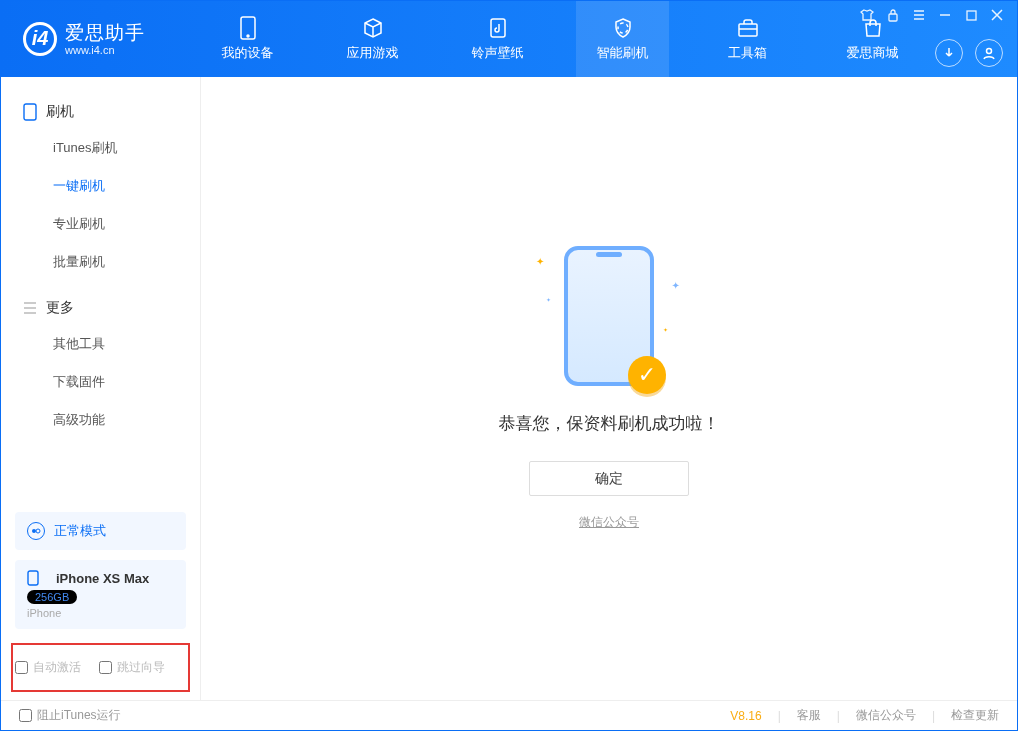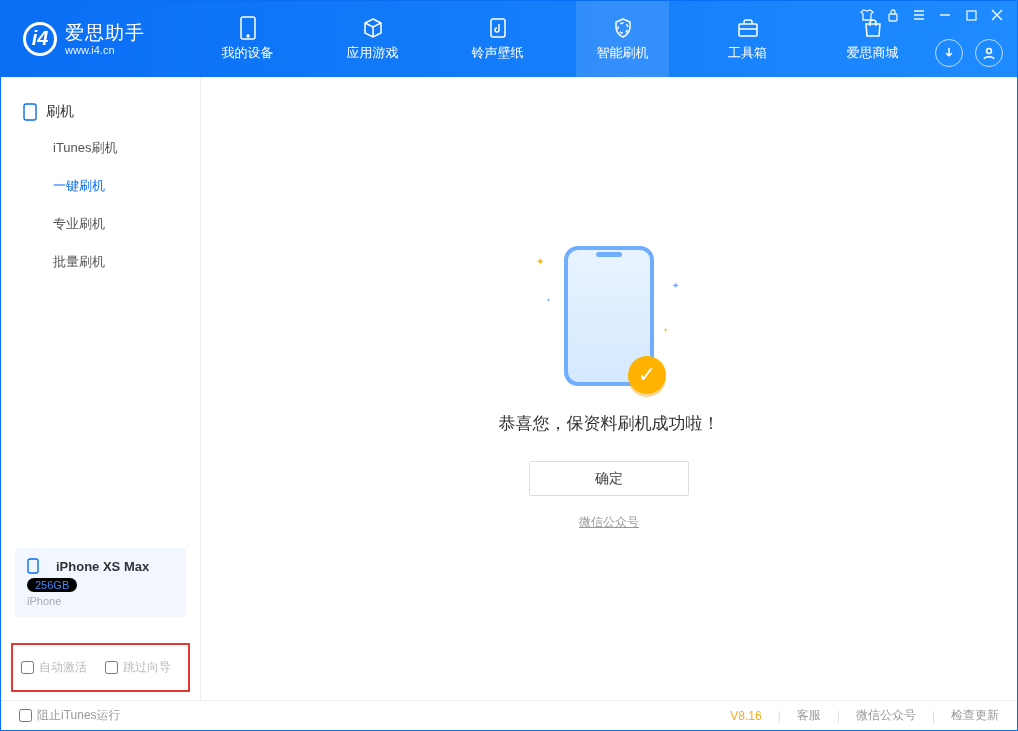--- a/index.html
+++ b/index.html
@@ -31,21 +31,21 @@
 .side-item.active { color: #0a6ef5; }
 
 .device-panel { margin: 0 14px 10px; background: #f2f7ff; border-radius: 4px; padding: 10px 12px; display: flex; align-items: center; gap: 9px; color: #0a6ef5; font-size: 13px; }
 .device-panel .icon { width: 18px; height: 18px; border: 1.5px solid #0a6ef5; border-radius: 50%; display: flex; align-items: center; justify-content: center; }
 
 .device-info { margin: 0 14px 14px; background: #f2f7ff; border-radius: 4px; padding: 10px 12px; font-size: 12px; color: #333; }
 .device-info .dname { font-weight: 600; font-size: 13px; color: #333; display: flex; align-items: center; gap: 17px; }
 .badge { display: inline-block; background: #000000; color: #4288ee; font-size: 11px; padding: 1px 8px; border-radius: 10px; margin-top: 4px; }
 .device-info .dtype { color: #aaa; font-size: 11px; margin-top: 3px; }
 
-.red-box { margin: 12px 10px 8px; border: 2px solid #e53935; padding: 14px 8px; display: flex; gap: 18px; align-items: center; }
+.red-box { margin: 0 10px 8px; border: 2px solid #e53935; padding: 14px 2px; display: flex; gap: 18px; align-items: center; }
 .chk { display: flex; align-items: center; gap: 5px; font-size: 12px; color: #bbb; }
 .chk input { width: 13px; height: 13px; accent-color: #aaa; }
 
 .main { flex: 1; display: flex; flex-direction: column; align-items: center; justify-content: center; position: relative; }
 
 .phone-illus { width: 90px; height: 140px; position: relative; margin-bottom: 26px; }
 .phone-frame { position: absolute; inset: 0; border: 4px solid #6faeff; border-radius: 14px; background: linear-gradient(#e9f3ff,#d5e9ff); }
 .phone-notch { position: absolute; top: 6px; left: 50%; transform: translateX(-50%); width: 26px; height: 5px; background: #6faeff; border-radius: 3px; }
 .phone-badge { position: absolute; right: -12px; bottom: -8px; width: 38px; height: 38px; background: #ffb300; border-radius: 50%; display: flex; align-items: center; justify-content: center; color: #fff; font-size: 22px; box-shadow: 0 3px 0 rgba(240,160,0,.4); }
 .sparkle { position: absolute; color: #ffb300; font-size: 10px; }
@@ -185,23 +185,43 @@
         <svg width="14" height="18" fill="none" stroke="#0a6ef5" stroke-width="1.4">
             <rect x="1" y="1" width="12" height="16" rx="2"></rect>
           </svg>
         <span>刷机</span>
       </div>
       <div class="side-item">iTunes刷机</div>
       <div class="side-item active">一键刷机</div>
       <div class="side-item">专业刷机</div>
       <div class="side-item">批量刷机</div>
     </div>
+    <div class="side-section">
+      <div class="side-header">
+        <svg width="14" height="12" stroke="#bbb" stroke-width="1.5">
+            <path d="M1 1h12M1 6h12M1 11h12"></path>
+          </svg>
+        <span>更多</span>
+      </div>
+      <div class="side-item">其他工具</div>
+      <div class="side-item">下载固件</div>
+      <div class="side-item">高级功能</div>
+    </div>
 
     <div style="flex:1"></div>
 
+    <div class="device-panel">
+      <span class="icon">
+          <svg width="10" height="10" fill="#0a6ef5">
+            <circle cx="3" cy="5" r="2"></circle>
+            <circle cx="7" cy="5" r="2" fill="none" stroke="#0a6ef5"></circle>
+          </svg>
+        </span>
+      <span>正常模式</span>
+    </div>
 
     <div class="device-info">
       <div class="dname">
         <svg width="12" height="16" fill="none" stroke="#0a6ef5" stroke-width="1.4">
             <rect x="1" y="1" width="10" height="14" rx="2"></rect>
           </svg>
         <span>iPhone XS Max</span>
       </div>
       <span class="badge">256GB</span>
       <div class="dtype">iPhone</div>

